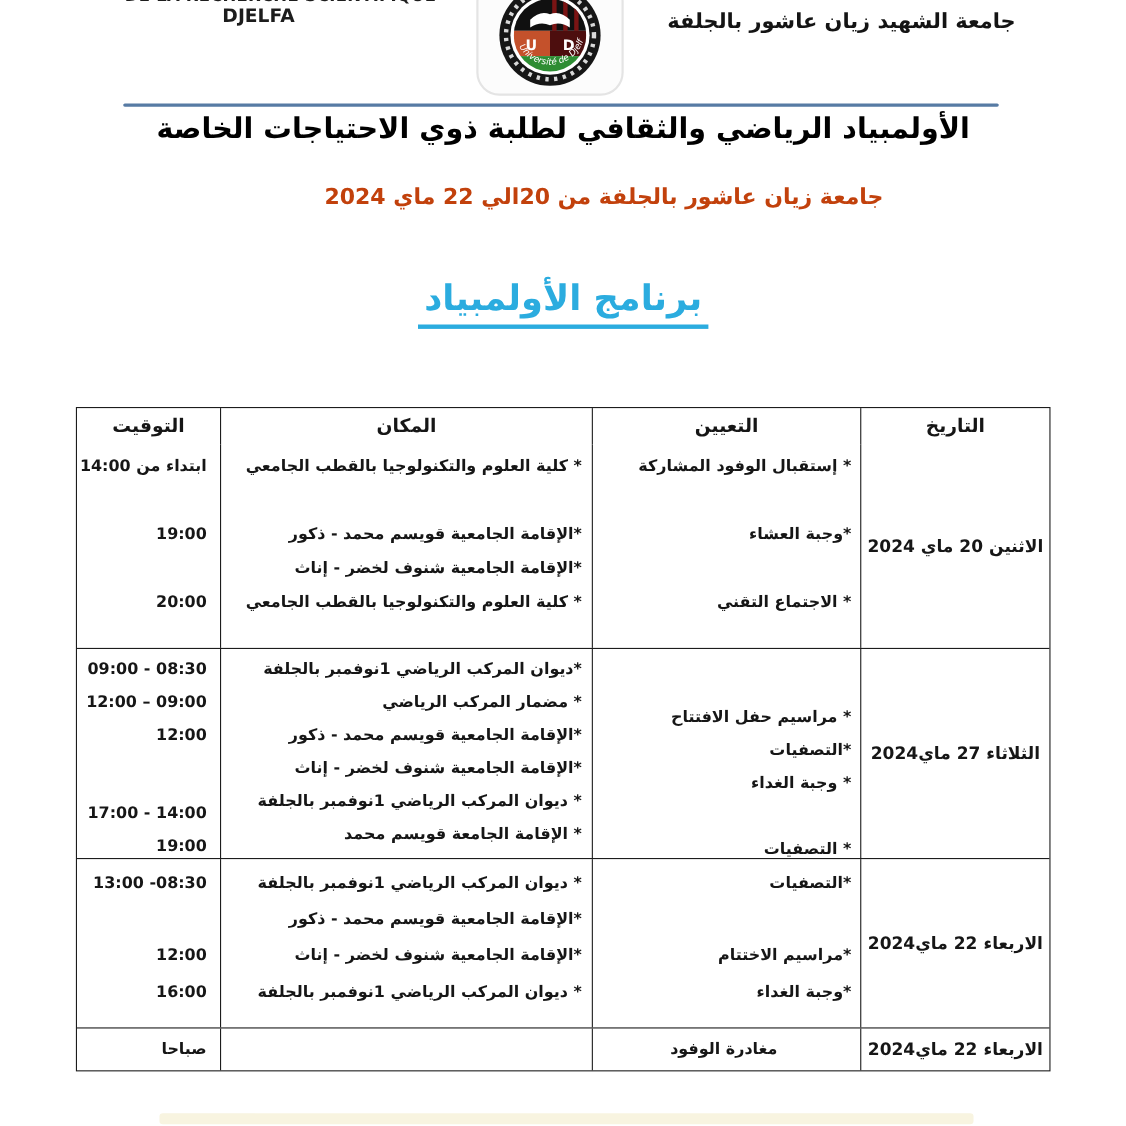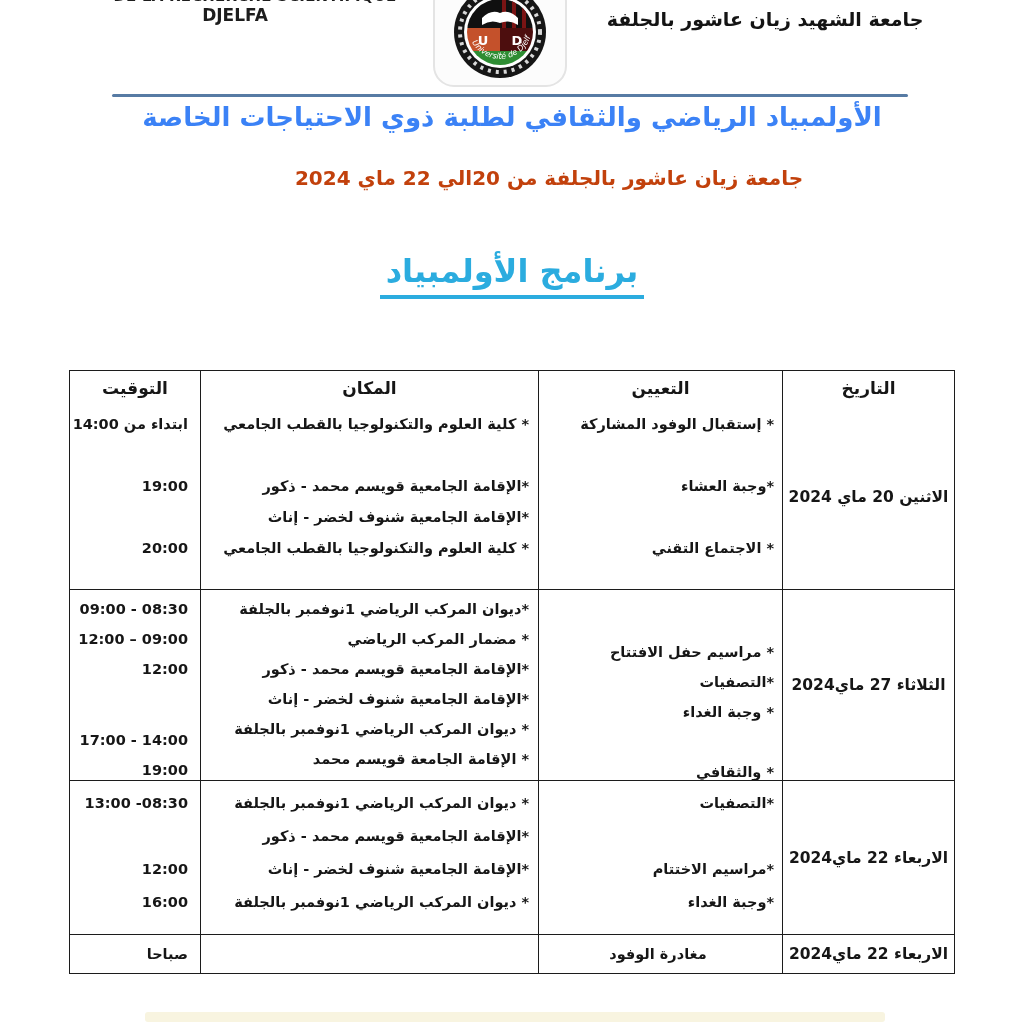--- a/index.html
+++ b/index.html
@@ -98,21 +98,21 @@
       <text font-size="8" font-style="italic" fill="#ffffff" font-family="DejaVu Sans, sans-serif">
         <textPath href="#cap" startOffset="6%">Université de Djelfa</textPath>
       </text>
     </svg>
   </div>
 
   <div class="hdr-right" dir="rtl">جامعة الشهيد زيان عاشور بالجلفة</div>
 
   <div class="hdr-divider" style="background: rgb(87, 123, 164);"></div>
 
-  <div class="event-title" dir="rtl" style="color: #3b82f6;">الأولمبياد الرياضي والثقافي لطلبة ذوي الاحتياجات الخاصة</div>
+  <div class="event-title" dir="rtl" style="color: #000000;">الأولمبياد الرياضي والثقافي لطلبة ذوي الاحتياجات الخاصة</div>
   <div class="event-subtitle" dir="rtl" style="color: #c2410c; margin-left: 37px;">جامعة زيان عاشور بالجلفة  من 20الي 22 ماي 2024</div>
   <div class="program-heading-wrap">
     <span class="program-heading" dir="rtl" style="color: rgb(43, 172, 223);">برنامج الأولمبياد</span>
   </div>
 
   <div class="prog-table">
     <div class="t-row t-head">
       <div class="t-cell cell-date">التاريخ</div>
       <div class="t-cell cell-des">التعيين</div>
       <div class="t-cell cell-place">المكان</div>
@@ -143,21 +143,21 @@
             <div class="line" style="line-height: 31px;">20:00</div>
           </div>
         </div>
         <div class="t-row" style="height: 191px;">
           <div class="t-cell cell-date">الثلاثاء 27 ماي2024</div>
           <div class="t-cell cell-des" style="padding-top: 4px;">
             <div class="line" style="line-height: 30px; margin-top: 43px;">* مراسيم حفل الافتتاح</div>
             <div class="line" style="line-height: 30px;">*التصفيات</div>
             <div class="line" style="line-height: 30px;">* وجبة الغداء</div>
             <div class="line" style="line-height: 30px;">&nbsp;</div>
-            <div class="line" style="line-height: 30px;">* والثقافي</div>
+            <div class="line" style="line-height: 30px;">* التصفيات</div>
             <div class="line" style="line-height: 30px;">* وجبة العشاء</div>
           </div>
           <div class="t-cell cell-place" style="padding-top: 4px;">
             <div class="line" style="line-height: 30px;">*ديوان المركب الرياضي 1نوفمبر بالجلفة</div>
             <div class="line" style="line-height: 30px;">* مضمار المركب الرياضي</div>
             <div class="line" style="line-height: 30px;">*الإقامة الجامعية قويسم محمد - ذكور</div>
             <div class="line" style="line-height: 30px;">*الإقامة الجامعية شنوف لخضر - إناث</div>
             <div class="line" style="line-height: 30px;">* ديوان المركب الرياضي 1نوفمبر بالجلفة</div>
             <div class="line" style="line-height: 30px;">* الإقامة الجامعة قويسم محمد</div>
           </div>

